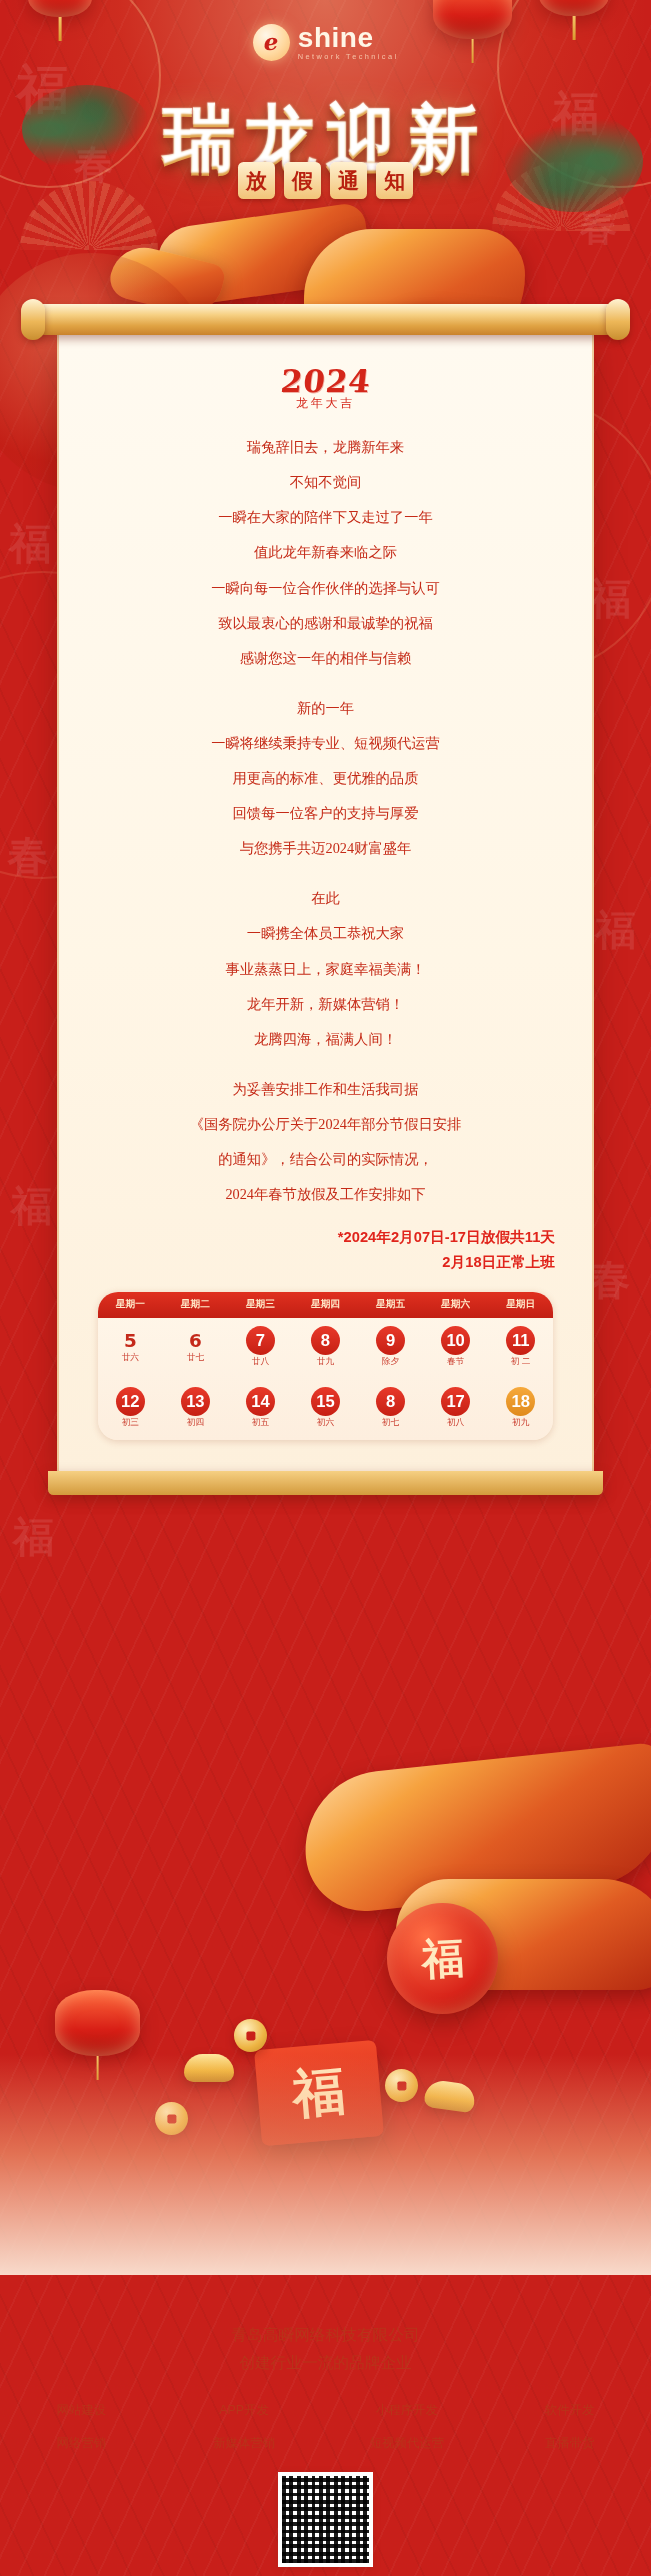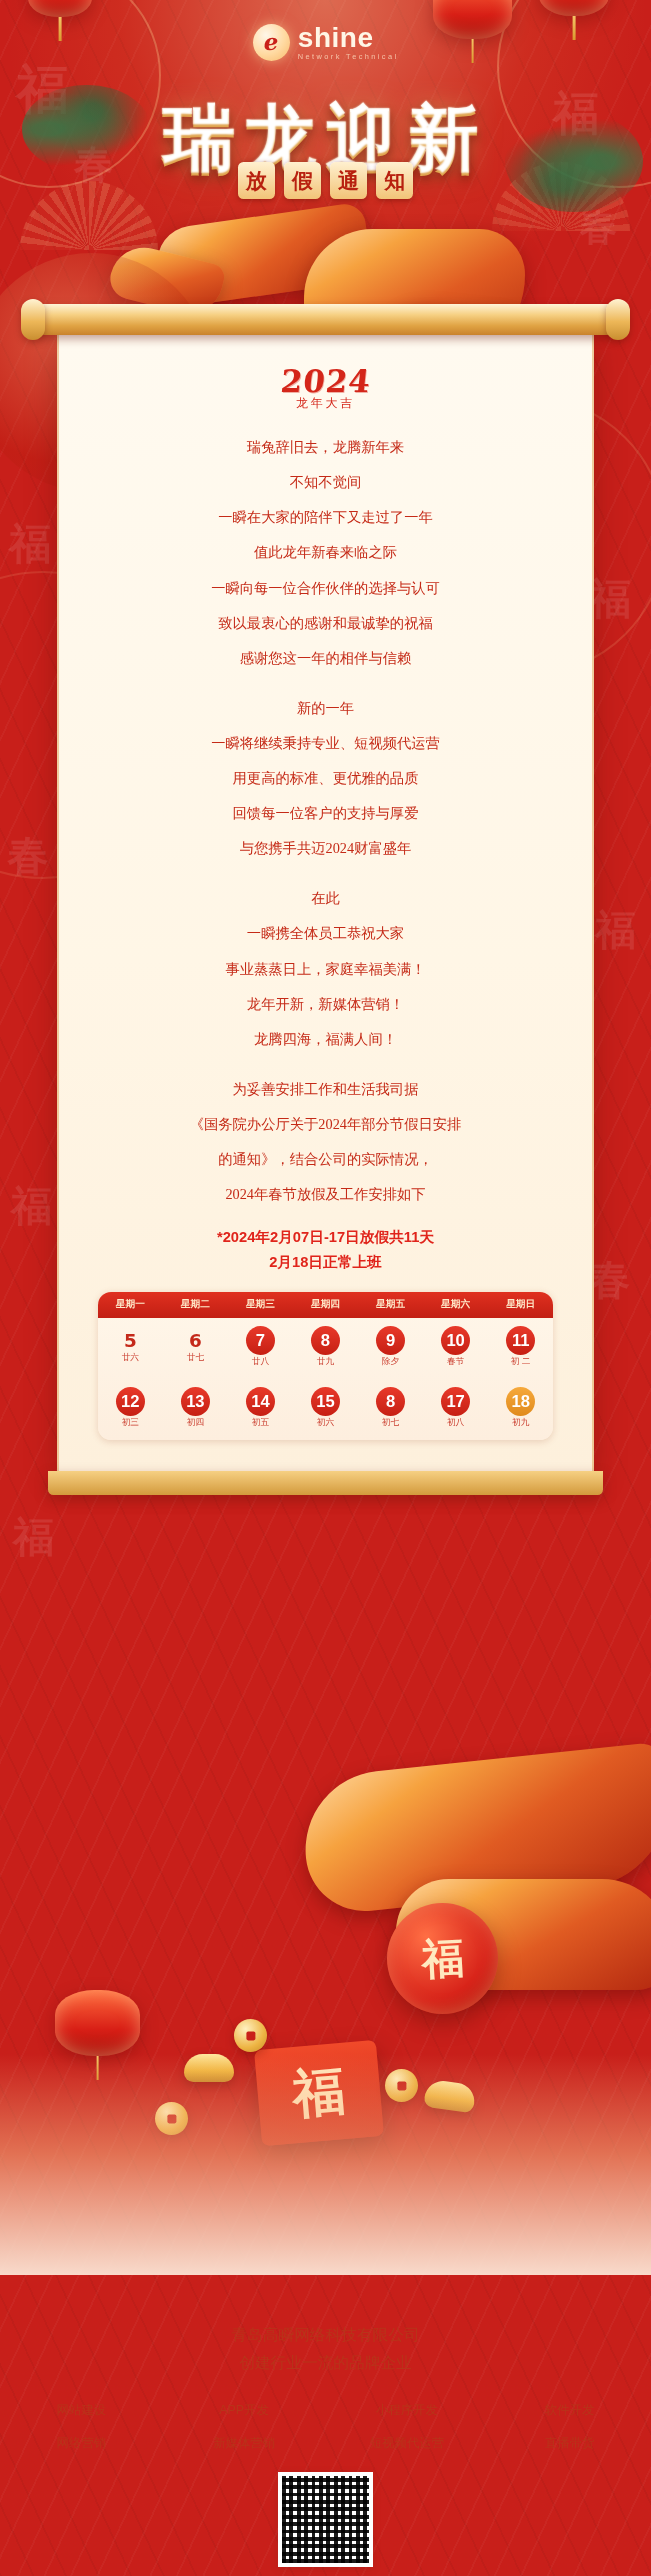--- a/index.html
+++ b/index.html
@@ -175,28 +175,28 @@
     margin:0 0 13px;
     text-align:center;
     color:#c52a17;
     font-size:14.3px;
     line-height:1.55;
     font-family:Liberation Serif, serif;
   }
   .poem .gap{height:14.7px;margin:0;}
 
   .notice-red{
-    text-align:center;color:#e0241b;font-weight:700;
+    text-align:right;color:#e0241b;font-weight:700;
     font-size:14.7px;line-height:1.7;margin:20px 0 16.6px;
   }
 
   
   .cal{
     margin:5.5px 1.8px 0;
-    border-radius:13px;
+    border-radius:20px;
     background:linear-gradient(180deg,#fff7ea,#fdeede);
     overflow:hidden;
     box-shadow:0 1.8px 7.4px rgba(150,60,30,.18);
   }
   .cal-head{
     display:grid;grid-template-columns:repeat(7,1fr);
     background:linear-gradient(180deg,#e0301f,#c21f14);
   }
   .cal-head div{
     text-align:center;color:#ffe9c9;font-size:9.7px;padding:6.4px 0;font-weight:700;

